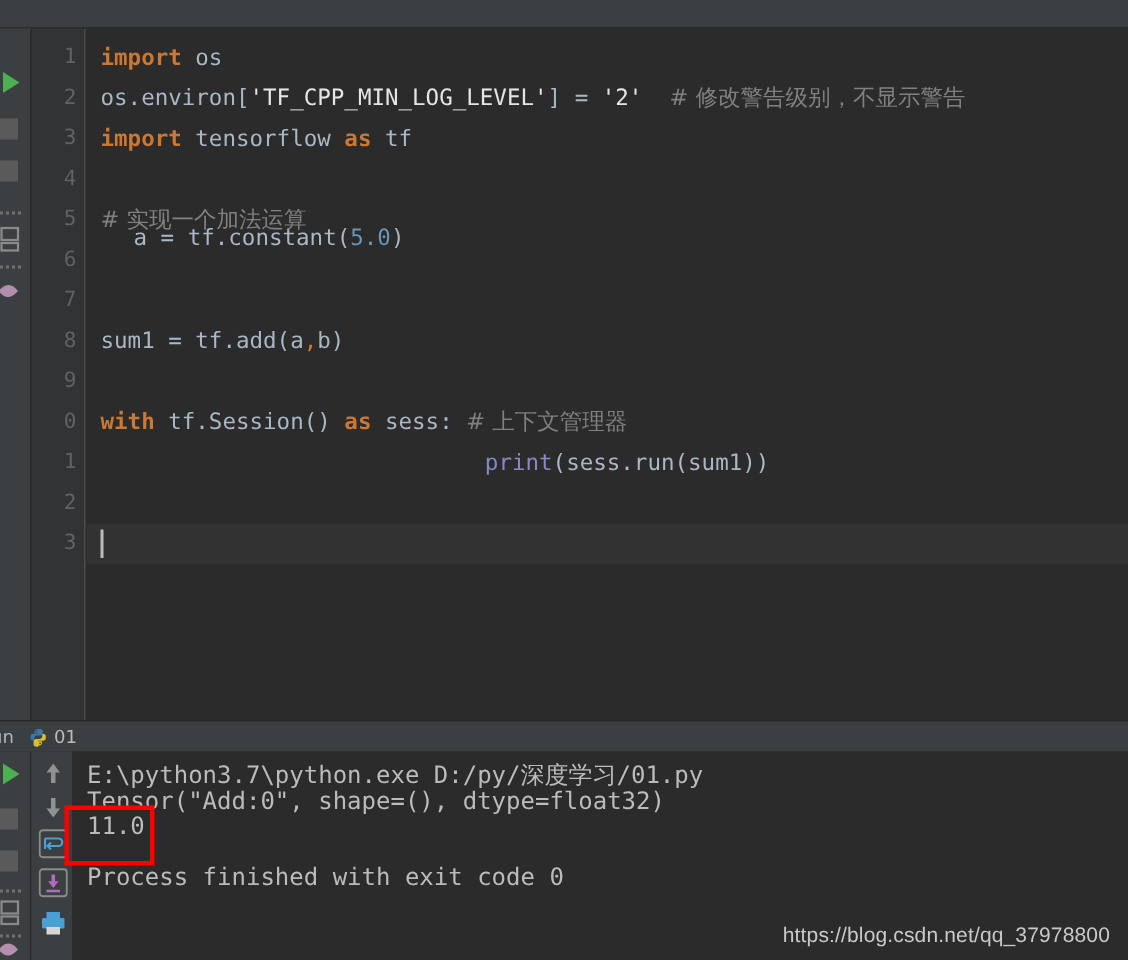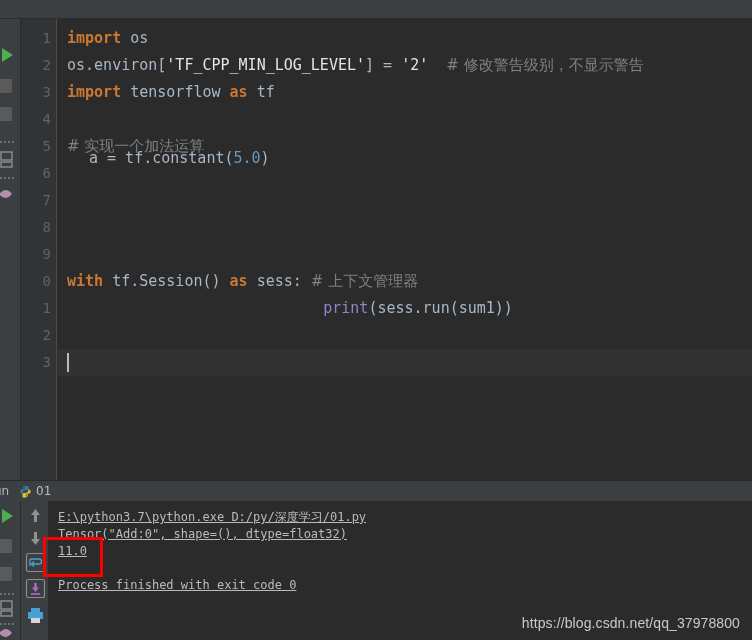--- a/index.html
+++ b/index.html
@@ -168,25 +168,24 @@
     position: absolute;
     left: 49px; top: 501px;
     width: 703px; height: 139px;
     background: #2B2B2B;
     overflow: hidden;
   }
   .oline {
     position: absolute;
     left: 9px;
     white-space: pre;
-    font-size: 12px;
+    font-size: 16px;
     line-height: 16px;
     font-family: "DejaVu Sans Mono", monospace;
     color: #BBBBBB;
-    text-decoration: underline;
   }
   .redbox {
     position: absolute;
     left: 43px; top: 537px;
     width: 60px; height: 40px;
     border: 3px solid #FF0000;
     box-sizing: border-box;
     pointer-events: none;
   }
   .watermark {
@@ -242,20 +241,21 @@
         <div class="lnum" style="top: 303px;">2</div>
         <div class="lnum" style="top: 330px;">3</div>
       </div>
     <div class="codearea">
         <div class="cline" style="top: 6px;"><span class="ctxt"><span class="tk-kw">import</span><span class="tk-punc"> </span><span class="tk-id">os</span></span></div>
         <div class="cline" style="top: 33px;"><span class="ctxt"><span class="tk-id">os.environ</span><span class="tk-punc">[</span><span class="tk-str">'TF_CPP_MIN_LOG_LEVEL'</span><span class="tk-punc">] = </span><span class="tk-str">'2'</span><span class="tk-punc">  </span><span class="tk-com"># 修改警告级别，不显示警告</span></span></div>
         <div class="cline" style="top: 60px;"><span class="ctxt"><span class="tk-kw">import</span><span class="tk-id"> tensorflow </span><span class="tk-kw">as</span><span class="tk-id"> tf</span></span></div>
         <div class="cline" style="top: 87px;"><span class="ctxt"></span></div>
         <div class="cline" style="top: 114px;"><span class="ctxt"><span class="tk-com"># 实现一个加法运算</span></span></div>
         <div class="cline" style="top: 126px; margin-left: 22px;"><span class="ctxt"><span class="tk-id">a = tf.constant</span><span class="tk-punc">(</span><span class="tk-num">5.0</span><span class="tk-punc">)</span></span></div>
+        <div class="cline" style="top: 195px;"><span class="ctxt"><span class="tk-id">sum1 = tf.add</span><span class="tk-punc">(a</span><span class="tk-comma">,</span><span class="tk-punc">b)</span></span></div>
         <div class="cline" style="top: 249px;"><span class="ctxt"><span class="tk-kw">with</span><span class="tk-id"> tf.Session() </span><span class="tk-kw">as</span><span class="tk-id"> sess: </span><span class="tk-com"># 上下文管理器</span></span></div>
         <div class="cline" style="top: 276px; text-align: center;"><span class="ctxt"><span class="tk-punc">    </span><span class="tk-fn">print</span><span class="tk-punc">(sess.run(sum1))</span></span></div>
         <div class="cline" style="top: 303px;"><span class="ctxt"></span></div>
         <div class="cline current" style="top: 330px;"><span class="ctxt"></span><div class="caret"></div></div>
       </div>
   </div>
 
   <div class="runtabbar">
     <span class="runtab-label">un</span>
     <svg class="pyicon" viewBox="0 0 16 16">

